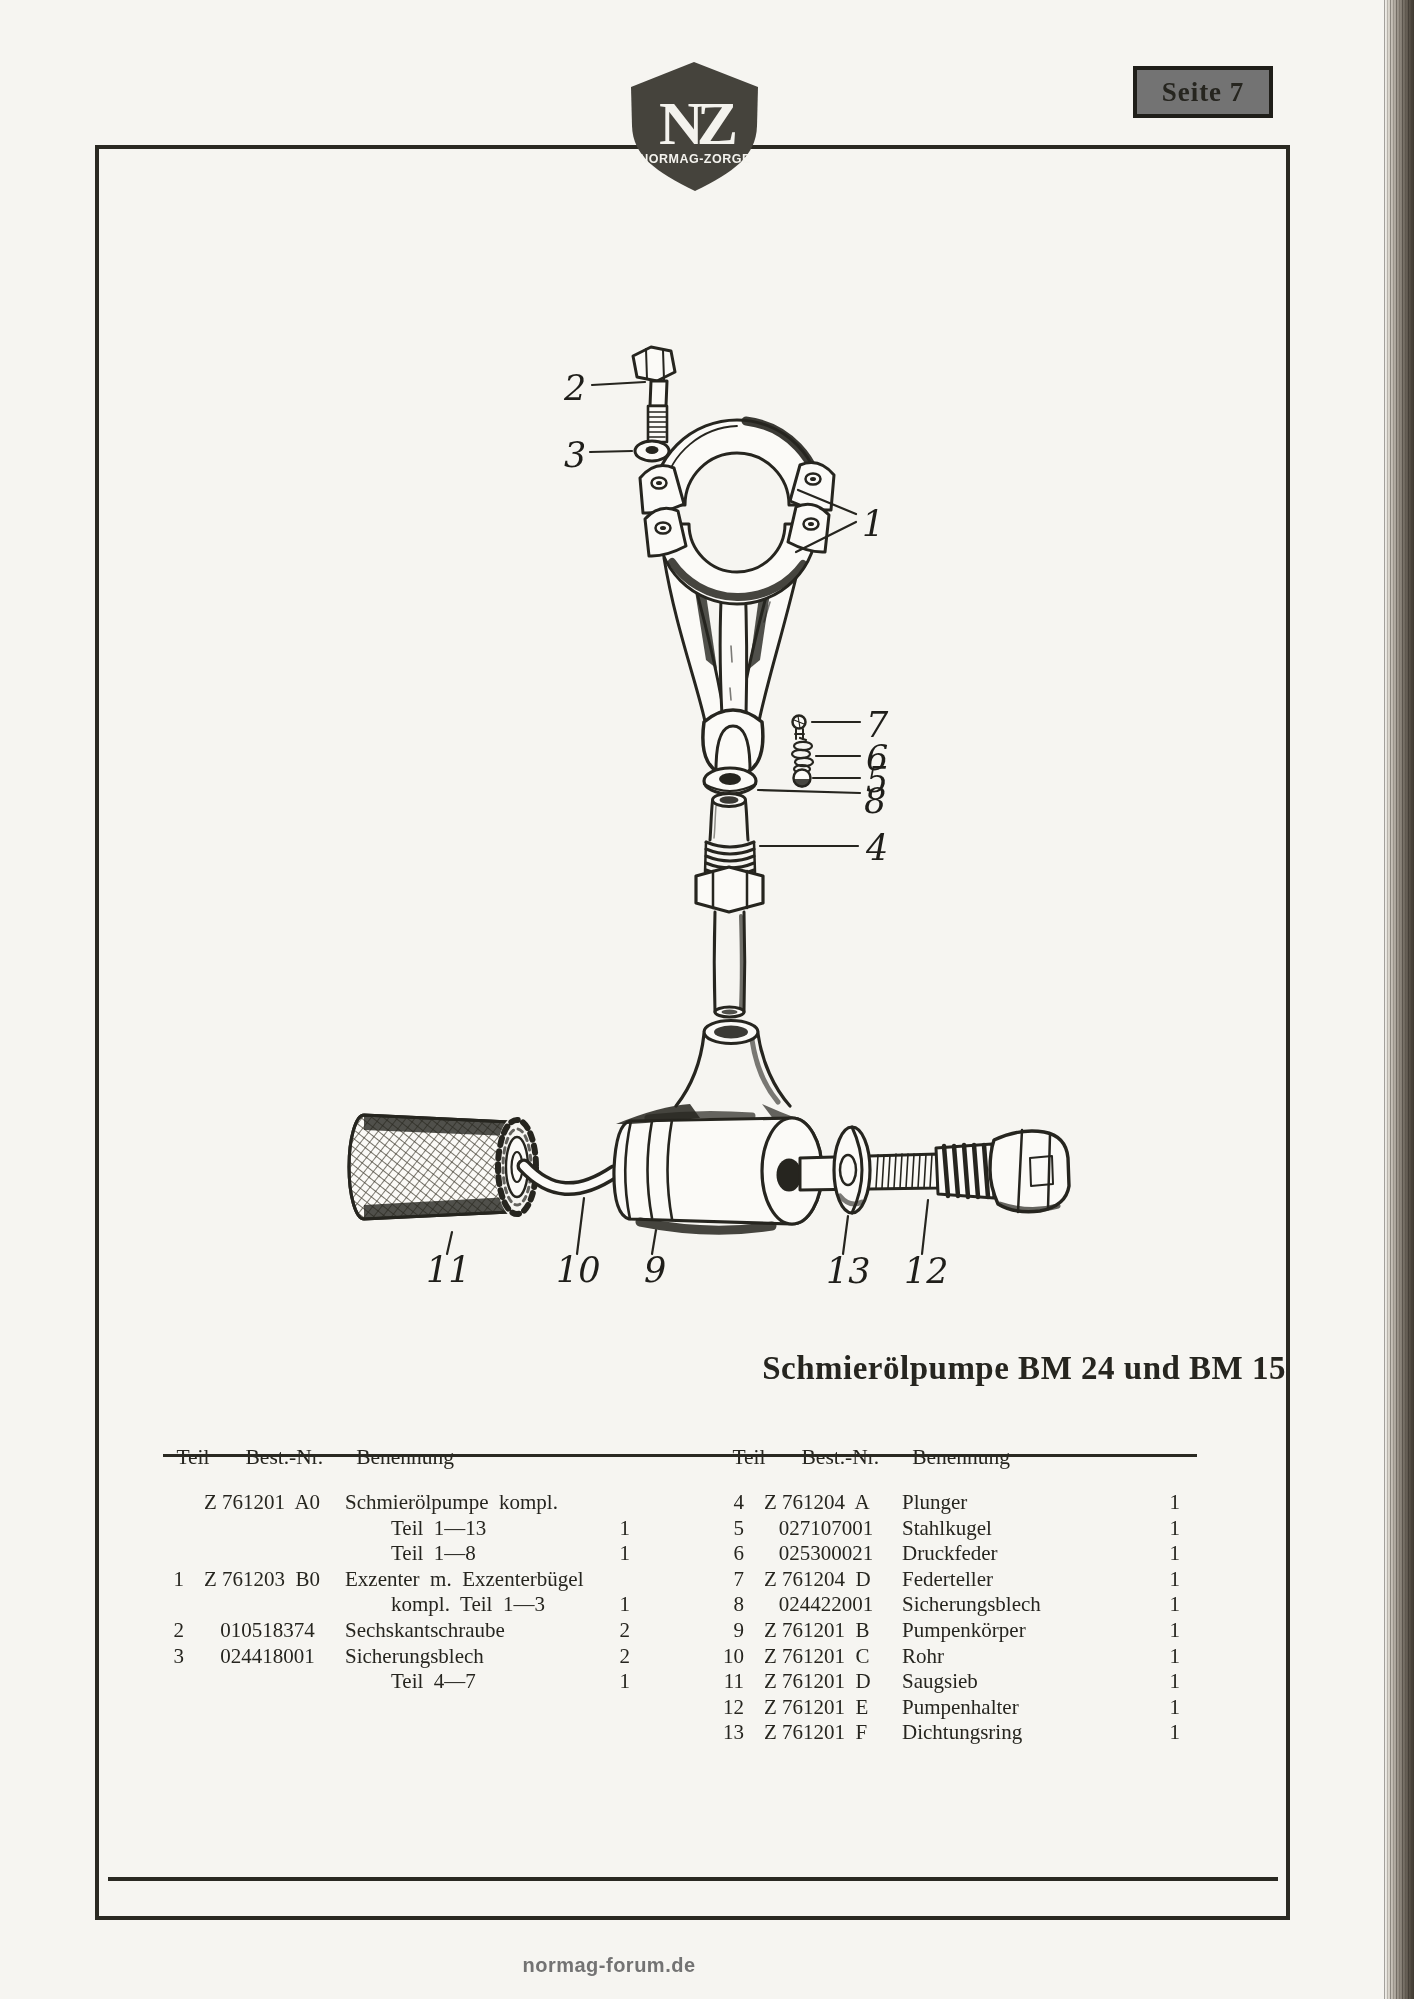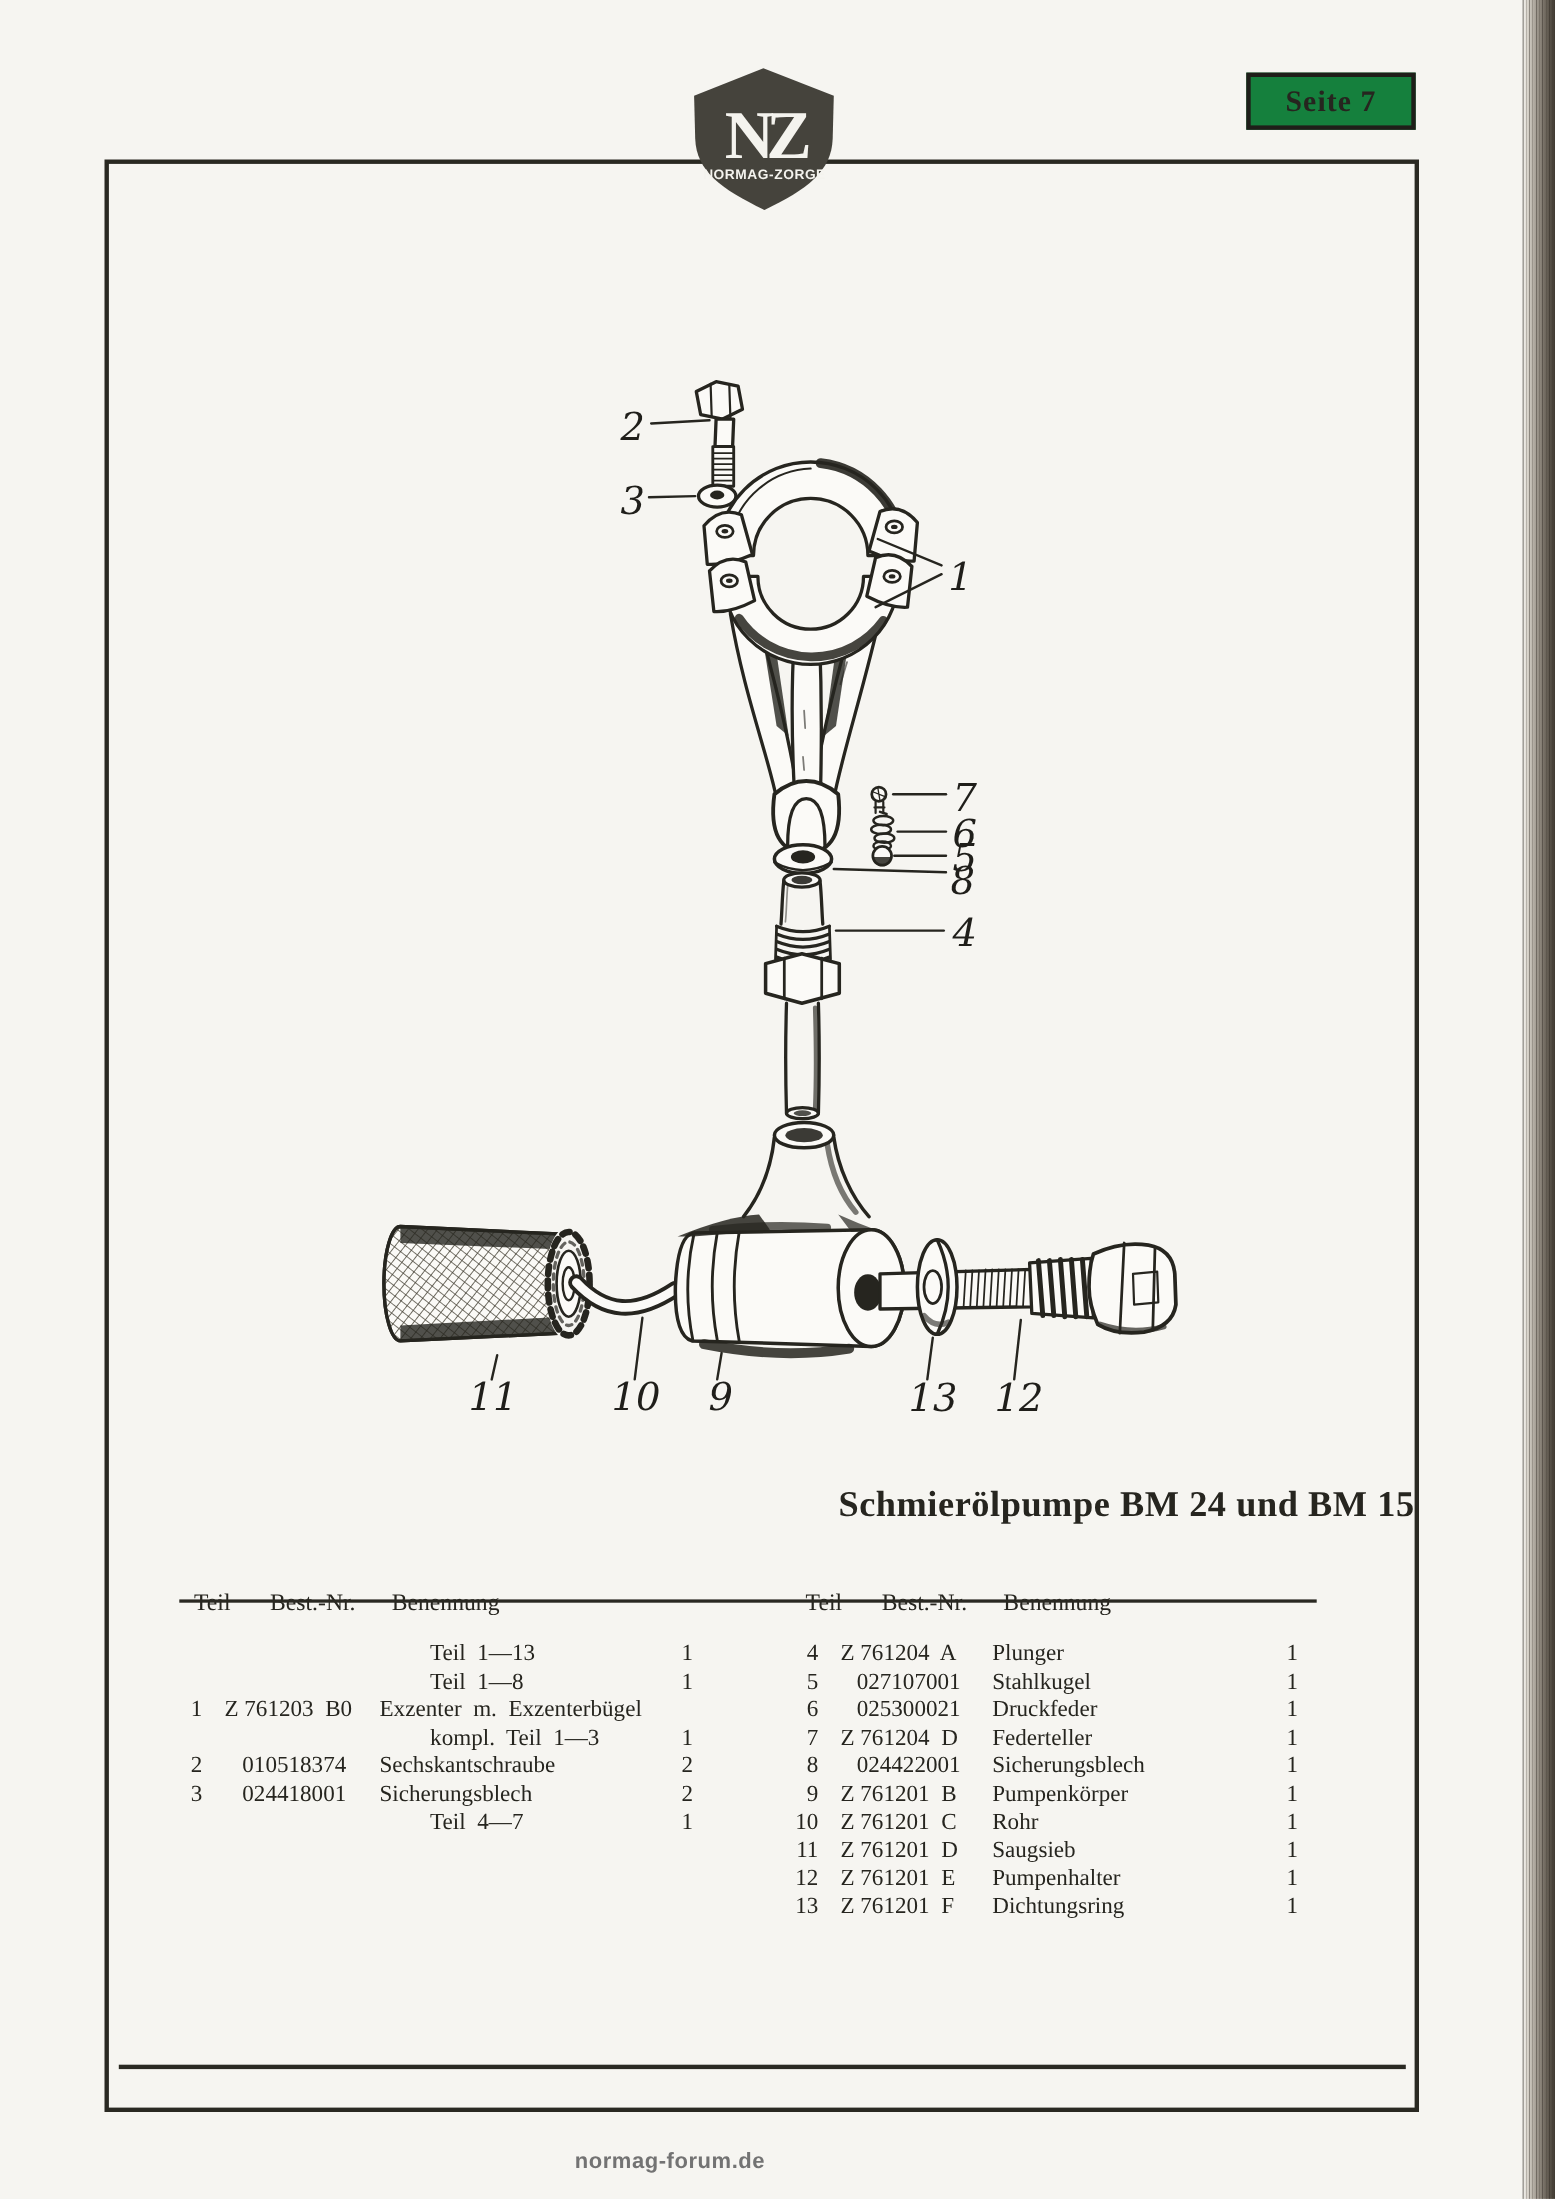--- a/index.html
+++ b/index.html
@@ -10,22 +10,22 @@
   }
   
   .binding{
     position:absolute;right:0;top:0;width:30px;height:1999px;
     background:
       repeating-linear-gradient(90deg, rgba(35,30,24,.38) 0 1px, rgba(0,0,0,0) 1px 3px, rgba(60,54,45,.25) 3px 4px, rgba(0,0,0,0) 4px 6px),
       linear-gradient(90deg, rgba(246,245,241,0) 0%, #d4cfc6 18%, #9b948a 46%, #6b645a 72%, #3e382f 100%);
   }
   
   .seite-box{
-    position:absolute;left:1133px;top:66px;width:154px;height:52px;box-sizing:border-box;
-    border:4px solid #1f1e19;background:#15803d;
+    position:absolute;left:1133px;top:66px;width:140px;height:52px;box-sizing:border-box;
+    border:4px solid #1f1e19;background:#737373;
     display:flex;align-items:center;justify-content:center;
     font-size:27px;font-weight:bold;letter-spacing:1px;
   }
   
   .page-frame{
     position:absolute;left:95px;top:145px;width:1195px;height:1775px;box-sizing:border-box;
     border:4px solid #2a2922;
   }
   .bottom-rule{
     position:absolute;left:108px;top:1877px;width:1170px;height:4px;background:#2a2922;
@@ -259,20 +259,21 @@
 
 <div class="thead thead-left">
   <span class="h-teil">Teil</span><span class="h-best">Best.-Nr.</span><span class="h-ben">Benennung</span>
 </div>
 <div class="thead thead-right">
   <span class="h-teil">Teil</span><span class="h-best">Best.-Nr.</span><span class="h-ben">Benennung</span>
 </div>
 <div class="head-rule"></div>
 
 <div id="table-left" class="half half-left">
+    <div class="trow"><div class="tcell teil"></div><div class="tcell nr">Z 761201  A0</div><div class="tcell name">Schmierölpumpe  kompl.</div><div class="tcell qty"></div></div>
     <div class="trow"><div class="tcell teil"></div><div class="tcell nr"></div><div class="tcell name indent">Teil  1—13</div><div class="tcell qty">1</div></div>
     <div class="trow"><div class="tcell teil"></div><div class="tcell nr"></div><div class="tcell name indent">Teil  1—8</div><div class="tcell qty">1</div></div>
     <div class="trow"><div class="tcell teil">1</div><div class="tcell nr">Z 761203  B0</div><div class="tcell name">Exzenter  m.  Exzenterbügel</div><div class="tcell qty"></div></div>
     <div class="trow"><div class="tcell teil"></div><div class="tcell nr"></div><div class="tcell name indent">kompl.  Teil  1—3</div><div class="tcell qty">1</div></div>
     <div class="trow"><div class="tcell teil">2</div><div class="tcell nr center">010518374</div><div class="tcell name">Sechskantschraube</div><div class="tcell qty">2</div></div>
     <div class="trow"><div class="tcell teil">3</div><div class="tcell nr center">024418001</div><div class="tcell name">Sicherungsblech</div><div class="tcell qty">2</div></div>
     <div class="trow"><div class="tcell teil"></div><div class="tcell nr"></div><div class="tcell name indent">Teil  4—7</div><div class="tcell qty">1</div></div>
   </div>
 <div id="table-right" class="half half-right">
     <div class="trow"><div class="tcell teil">4</div><div class="tcell nr">Z 761204  A</div><div class="tcell name">Plunger</div><div class="tcell qty">1</div></div>

